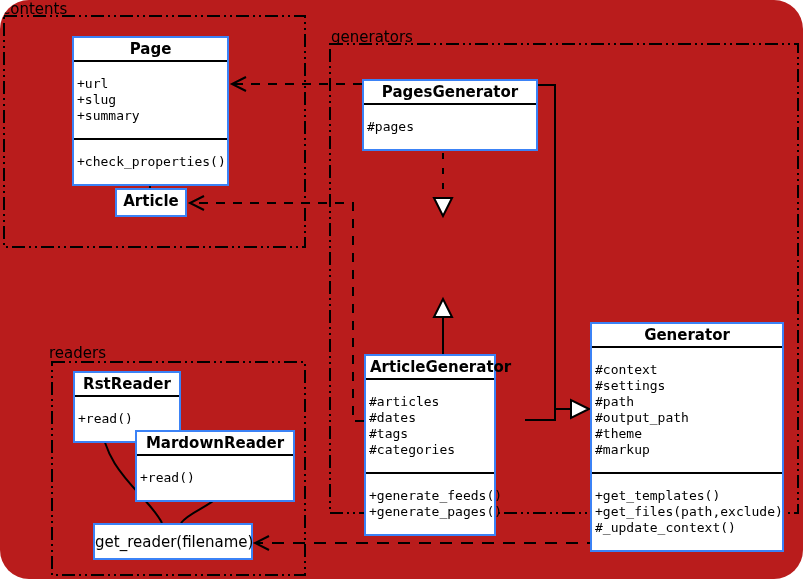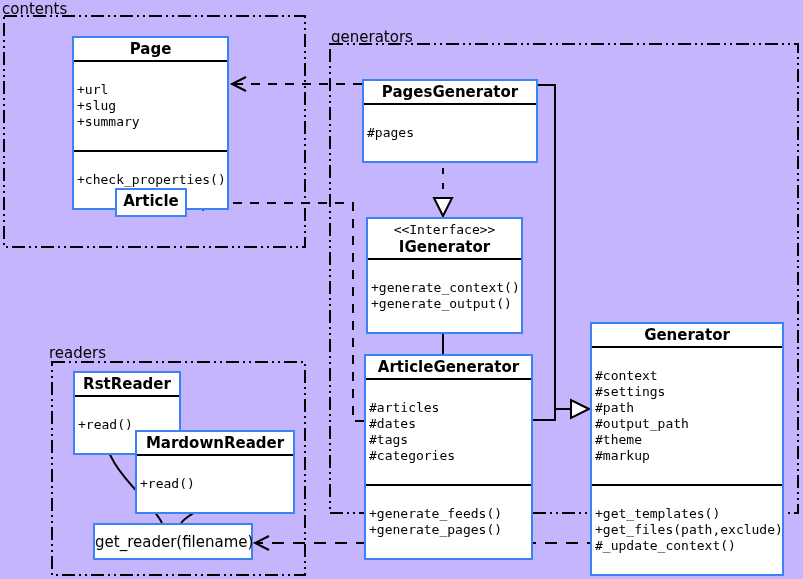--- a/index.html
+++ b/index.html
@@ -1,38 +1,38 @@
 <!DOCTYPE html>
 <html><head>
 <meta charset="utf-8">
 <style>
   html,body{margin:0;padding:0;background:#fff;}
   .canvas{
-    position:relative;width:803px;height:579px;background:#c4b5fd;
-    font-family:"DejaVu Sans",sans-serif;color:#000;overflow:hidden;
+    position:relative;width:803px;height:579px;background:#b91c1c;
+    font-family:"DejaVu Sans",sans-serif;color:#000;overflow:hidden;border-radius:29px;
   }
   svg.wires{position:absolute;left:0;top:0;width:803px;height:579px;}
   .pkg-label{
     position:absolute;font-size:15px;line-height:16px;color:#000;white-space:nowrap;
   }
   .box{
     position:absolute;background:#fff;border:2px solid #3b82f6;box-sizing:border-box;
   }
   .title{
     font-weight:bold;font-size:15px;line-height:20px;text-align:center;
     padding:1px 4px;white-space:nowrap;
   }
   .stereo{
     font-family:"DejaVu Sans Mono","Liberation Mono",monospace;
     font-weight:normal;font-size:13px;line-height:15px;text-align:center;white-space:nowrap;
   }
   .sec{
     border-top:2px solid #000;
     font-family:"DejaVu Sans Mono","Liberation Mono",monospace;
-    font-size:13px;line-height:16px;padding:20px 3px;white-space:nowrap;
+    font-size:13px;line-height:16px;padding:14px 3px;white-space:nowrap;
   }
   .sec div{white-space:nowrap;}
   .plain{
     display:flex;align-items:center;
     font-size:15px;white-space:nowrap;
   }
 </style>
 </head>
 <body>
 
@@ -111,32 +111,22 @@
     <div class="title" style="line-height:21px;">Article</div>
   </div>
 
   <div class="box" style="left:362px;top:61px;width:176px;margin-top:18px;">
     <div class="title">PagesGenerator</div>
     <div class="sec">
       <div>#pages</div>
     </div>
   </div>
 
-  <div class="box" style="left:366px;top:217px;width:157px;">
-    <div class="title" style="padding-top:3px;">
-      <div class="stereo">&lt;&lt;Interface&gt;&gt;</div>
-      <div>IGenerator</div>
-    </div>
-    <div class="sec">
-      <div>+generate_context()</div>
-      <div>+generate_output()</div>
-    </div>
-  </div>
 
-  <div class="box" style="left:364px;top:354px;width:169px;">
+  <div class="box" style="left:364px;top:354px;width:132px;">
     <div class="title">ArticleGenerator</div>
     <div class="sec">
       <div>#articles</div>
       <div>#dates</div>
       <div>#tags</div>
       <div>#categories</div>
     </div>
     <div class="sec">
       <div>+generate_feeds()</div>
       <div>+generate_pages()</div>

